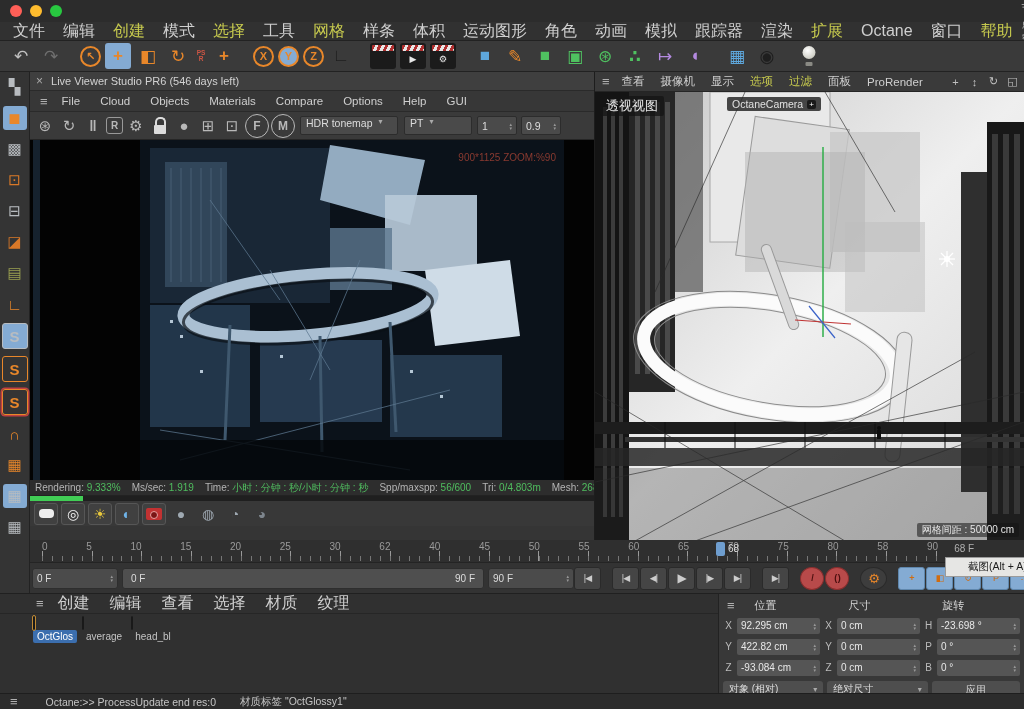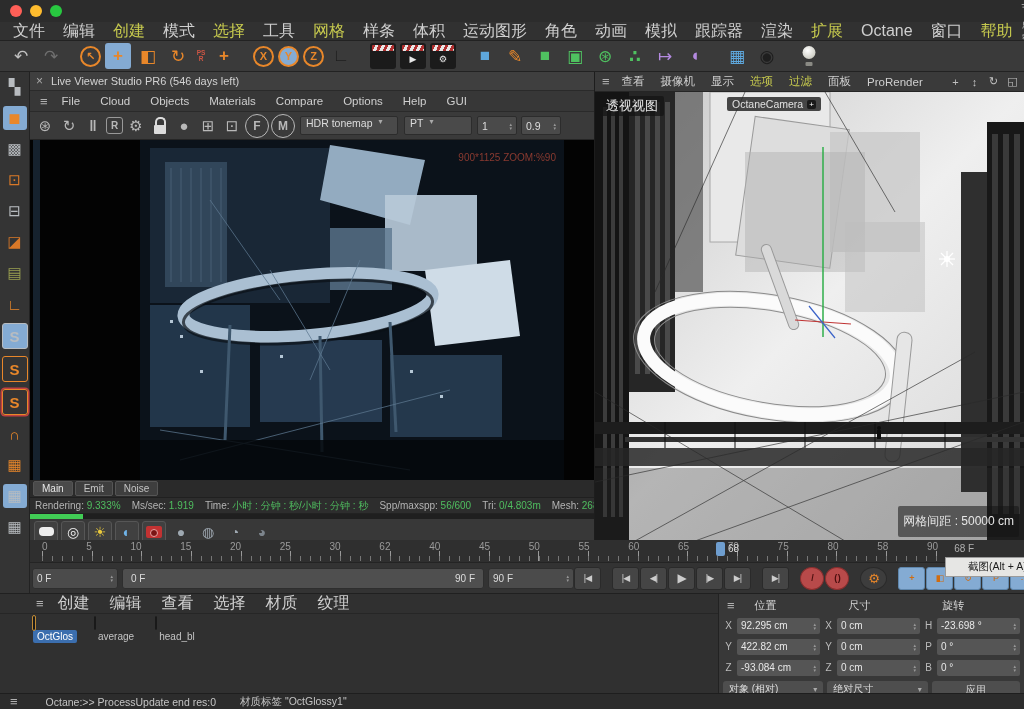--- a/index.html
+++ b/index.html
@@ -100,22 +100,22 @@
   .vphead{height:19px;background:#3a3a3a;border-bottom:1px solid #252525;display:flex;align-items:center;padding:0 3px}
   .vphead .mitem{padding:0 8px;font-size:11.5px}
   .vphead .sp{flex:1}
   .vpi{width:17px;height:17px;display:flex;align-items:center;justify-content:center;font-size:11px;color:#c0c0c0;margin-left:2px}
   .vpcanvas{position:relative;width:429px;height:449px;overflow:hidden}
   .viewlabel{position:absolute;left:5px;top:4px;background:rgba(20,20,20,.75);color:#e8e8e8;font-size:13px;
        padding:1px 6px;border-radius:2px}
   .camtag{position:absolute;left:132px;top:5px;background:rgba(40,40,40,.85);color:#e0e0e0;font-size:10.5px;
        padding:1px 5px;border-radius:2px;display:flex;align-items:center;gap:4px}
   .camtag .tic{background:#1a1a1a;color:#fff;font-size:8px;border-radius:2px;padding:0 2px}
-  .gridlabel{position:absolute;right:5px;bottom:4px;background:rgba(20,20,20,.55);color:#e6e6e6;font-size:12px;
-       padding:7px 5px;border-radius:2px}
+  .gridlabel{position:absolute;right:5px;bottom:4px;background:rgba(20,20,20,.55);color:#e6e6e6;font-size:10px;
+       padding:0 5px;border-radius:2px}
   
   #timeline{left:30px;top:540px;width:994px;height:23px;background:#2f2f2f;border-bottom:1px solid #242424;
        display:flex;box-sizing:border-box}
   .ruler{position:relative;width:920px;height:23px}
   .rlabels{display:flex;justify-content:space-between;padding:1px 10px 0 12px;color:#9a9a9a;font-size:10px}
   .ticks{position:absolute;left:12px;right:8px;bottom:2px;height:10px;
        background-image:repeating-linear-gradient(90deg,#777 0 1px,transparent 1px 9.93px),
                         repeating-linear-gradient(90deg,#9a9a9a 0 1px,transparent 1px 49.65px);
        background-size:100% 5px,100% 10px;background-position:0 100%,0 100%;background-repeat:no-repeat}
   .phead{position:absolute;left:686px;top:2px;width:9px;height:14px;background:#6f9ecf;border-radius:2px}
@@ -133,21 +133,21 @@
        align-items:center;justify-content:center;font-size:9px;color:#ccc;margin-right:1px;flex:none;letter-spacing:-1px}
   .tbtn.play{font-size:12px}
   .tbtn.gap{margin-left:10px}
   .tbtn.red{width:22px;height:21px;border-radius:50%;background:#b84a4a;border-color:#8a2e2e;color:#4a0e0e;font-weight:bold}
   .tbtn.orange{border-radius:50%;background:#3d3d3d;color:#e8872a;font-size:13px}
   .tbtn.key{background:#84abd3;border-color:#5f87ad;color:#d06c10}
   
   #materials{left:0;top:593px;width:718px;height:100px;background:#303030;border-top:1px solid #202020;box-sizing:border-box}
   .matmenu{height:19px;display:flex;align-items:center;padding:0 4px 0 32px;border-bottom:1px solid #262626}
   .matmenu .mitem{padding:0 10px}
-  .tiles{display:flex;padding:3px 0 0 33px;gap:15px}
+  .tiles{display:flex;padding:3px 0 0 33px;gap:3px}
   .tile{width:46px}
   .thumb{width:44px;height:44px;border:1px solid #191919;border-radius:2px;box-sizing:border-box}
   .tile.sel .thumb{outline:1px solid #c08a35}
   .mlabel{display:block;width:44px;margin-top:1px;font-size:10px;text-align:center;color:#c4c4c4;height:13px;
        line-height:13px;border-radius:2px;overflow:hidden;white-space:nowrap}
   .tile.sel .mlabel{background:#3b6eae;color:#fff}
   .m1 .thumb{background:radial-gradient(circle 20px at 21px 19px,#e0e3e7 0%,#8f959d 40%,#33373d 75%,#15181c 99%,transparent 100%),linear-gradient(#d2c9ba,#b7aa95)}
   .m2 .thumb{background:radial-gradient(circle 20px at 21px 19px,#6d7886 0%,#3a424d 35%,#121820 75%,#05080c 99%,transparent 100%),linear-gradient(#949494,#7e7e7e)}
   .m3 .thumb{background:radial-gradient(circle 20px at 21px 19px,#c89a6e 0%,#9a5c30 45%,#4d2713 85%,#2e1409 99%,transparent 100%),linear-gradient(#9a948c,#86807a)}
   
@@ -343,25 +343,20 @@
       <g stroke="#5d7890" stroke-width="1" opacity="0.75">
         <line x1="150" y1="320" x2="420" y2="250"></line>
           <line x1="130" y1="290" x2="380" y2="330"></line>
         <line x1="240" y1="130" x2="300" y2="230"></line>
           <line x1="330" y1="120" x2="280" y2="240"></line>
         <line x1="180" y1="60" x2="250" y2="160"></line>
       </g>
       <rect x="110" y="300" width="424" height="40" fill="#05080c" opacity="0.85"></rect>
     </svg>
     <span class="zoomtag">900*1125 ZOOM:%90</span>
-  </div>
-  <div class="lvtabs">
-    <span class="lvtab on">Main</span>
-      <span class="lvtab">Emit</span>
-      <span class="lvtab">Noise</span>
   </div>
   <div class="lvstatus">
     <span class="metric"><span class="ml">Rendering:</span> <span class="mv">9.333%</span></span>
       <span class="metric"><span class="ml">Ms/sec:</span> <span class="mv">1.919</span></span>
       <span class="metric"><span class="ml">Time:</span> <span class="mv">小时 : 分钟 : 秒/小时 : 分钟 : 秒</span></span>
       <span class="metric"><span class="ml">Spp/maxspp:</span> <span class="mv">56/600</span></span>
       <span class="metric"><span class="ml">Tri:</span> <span class="mv">0/4.803m</span></span>
       <span class="metric"><span class="ml">Mesh:</span> <span class="mv">268</span></span>
   </div>
   <div class="lvprog">

